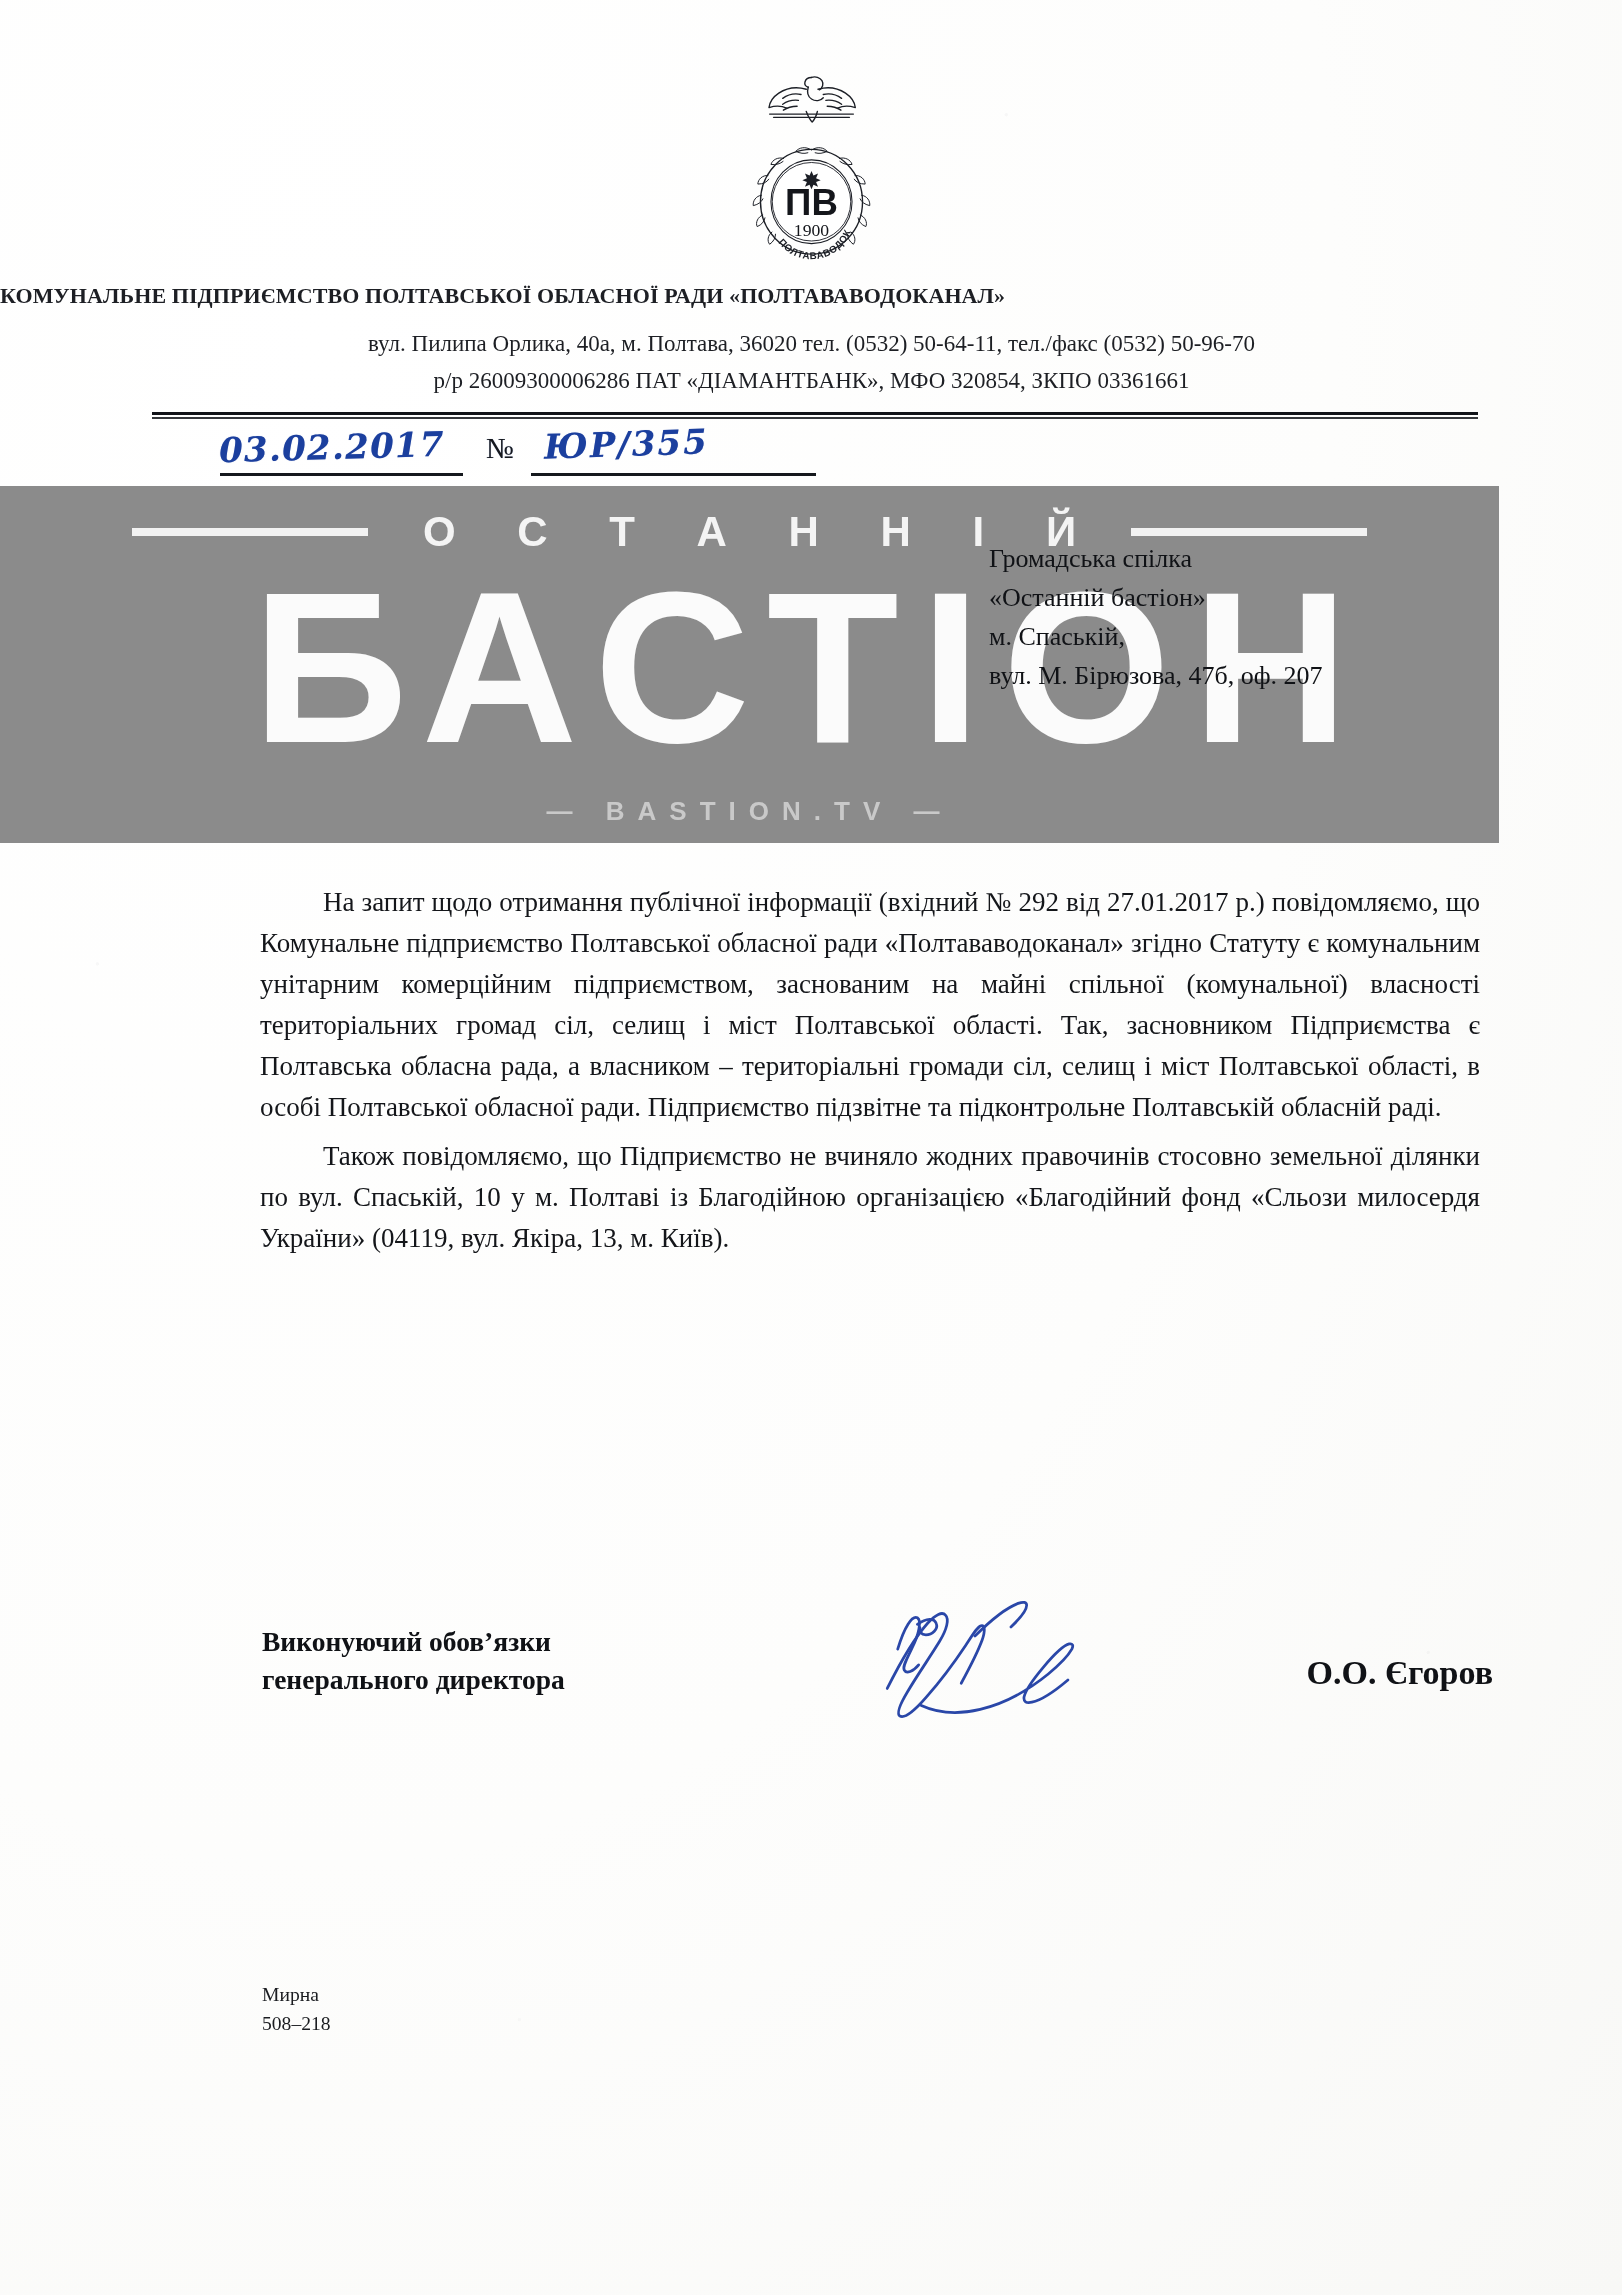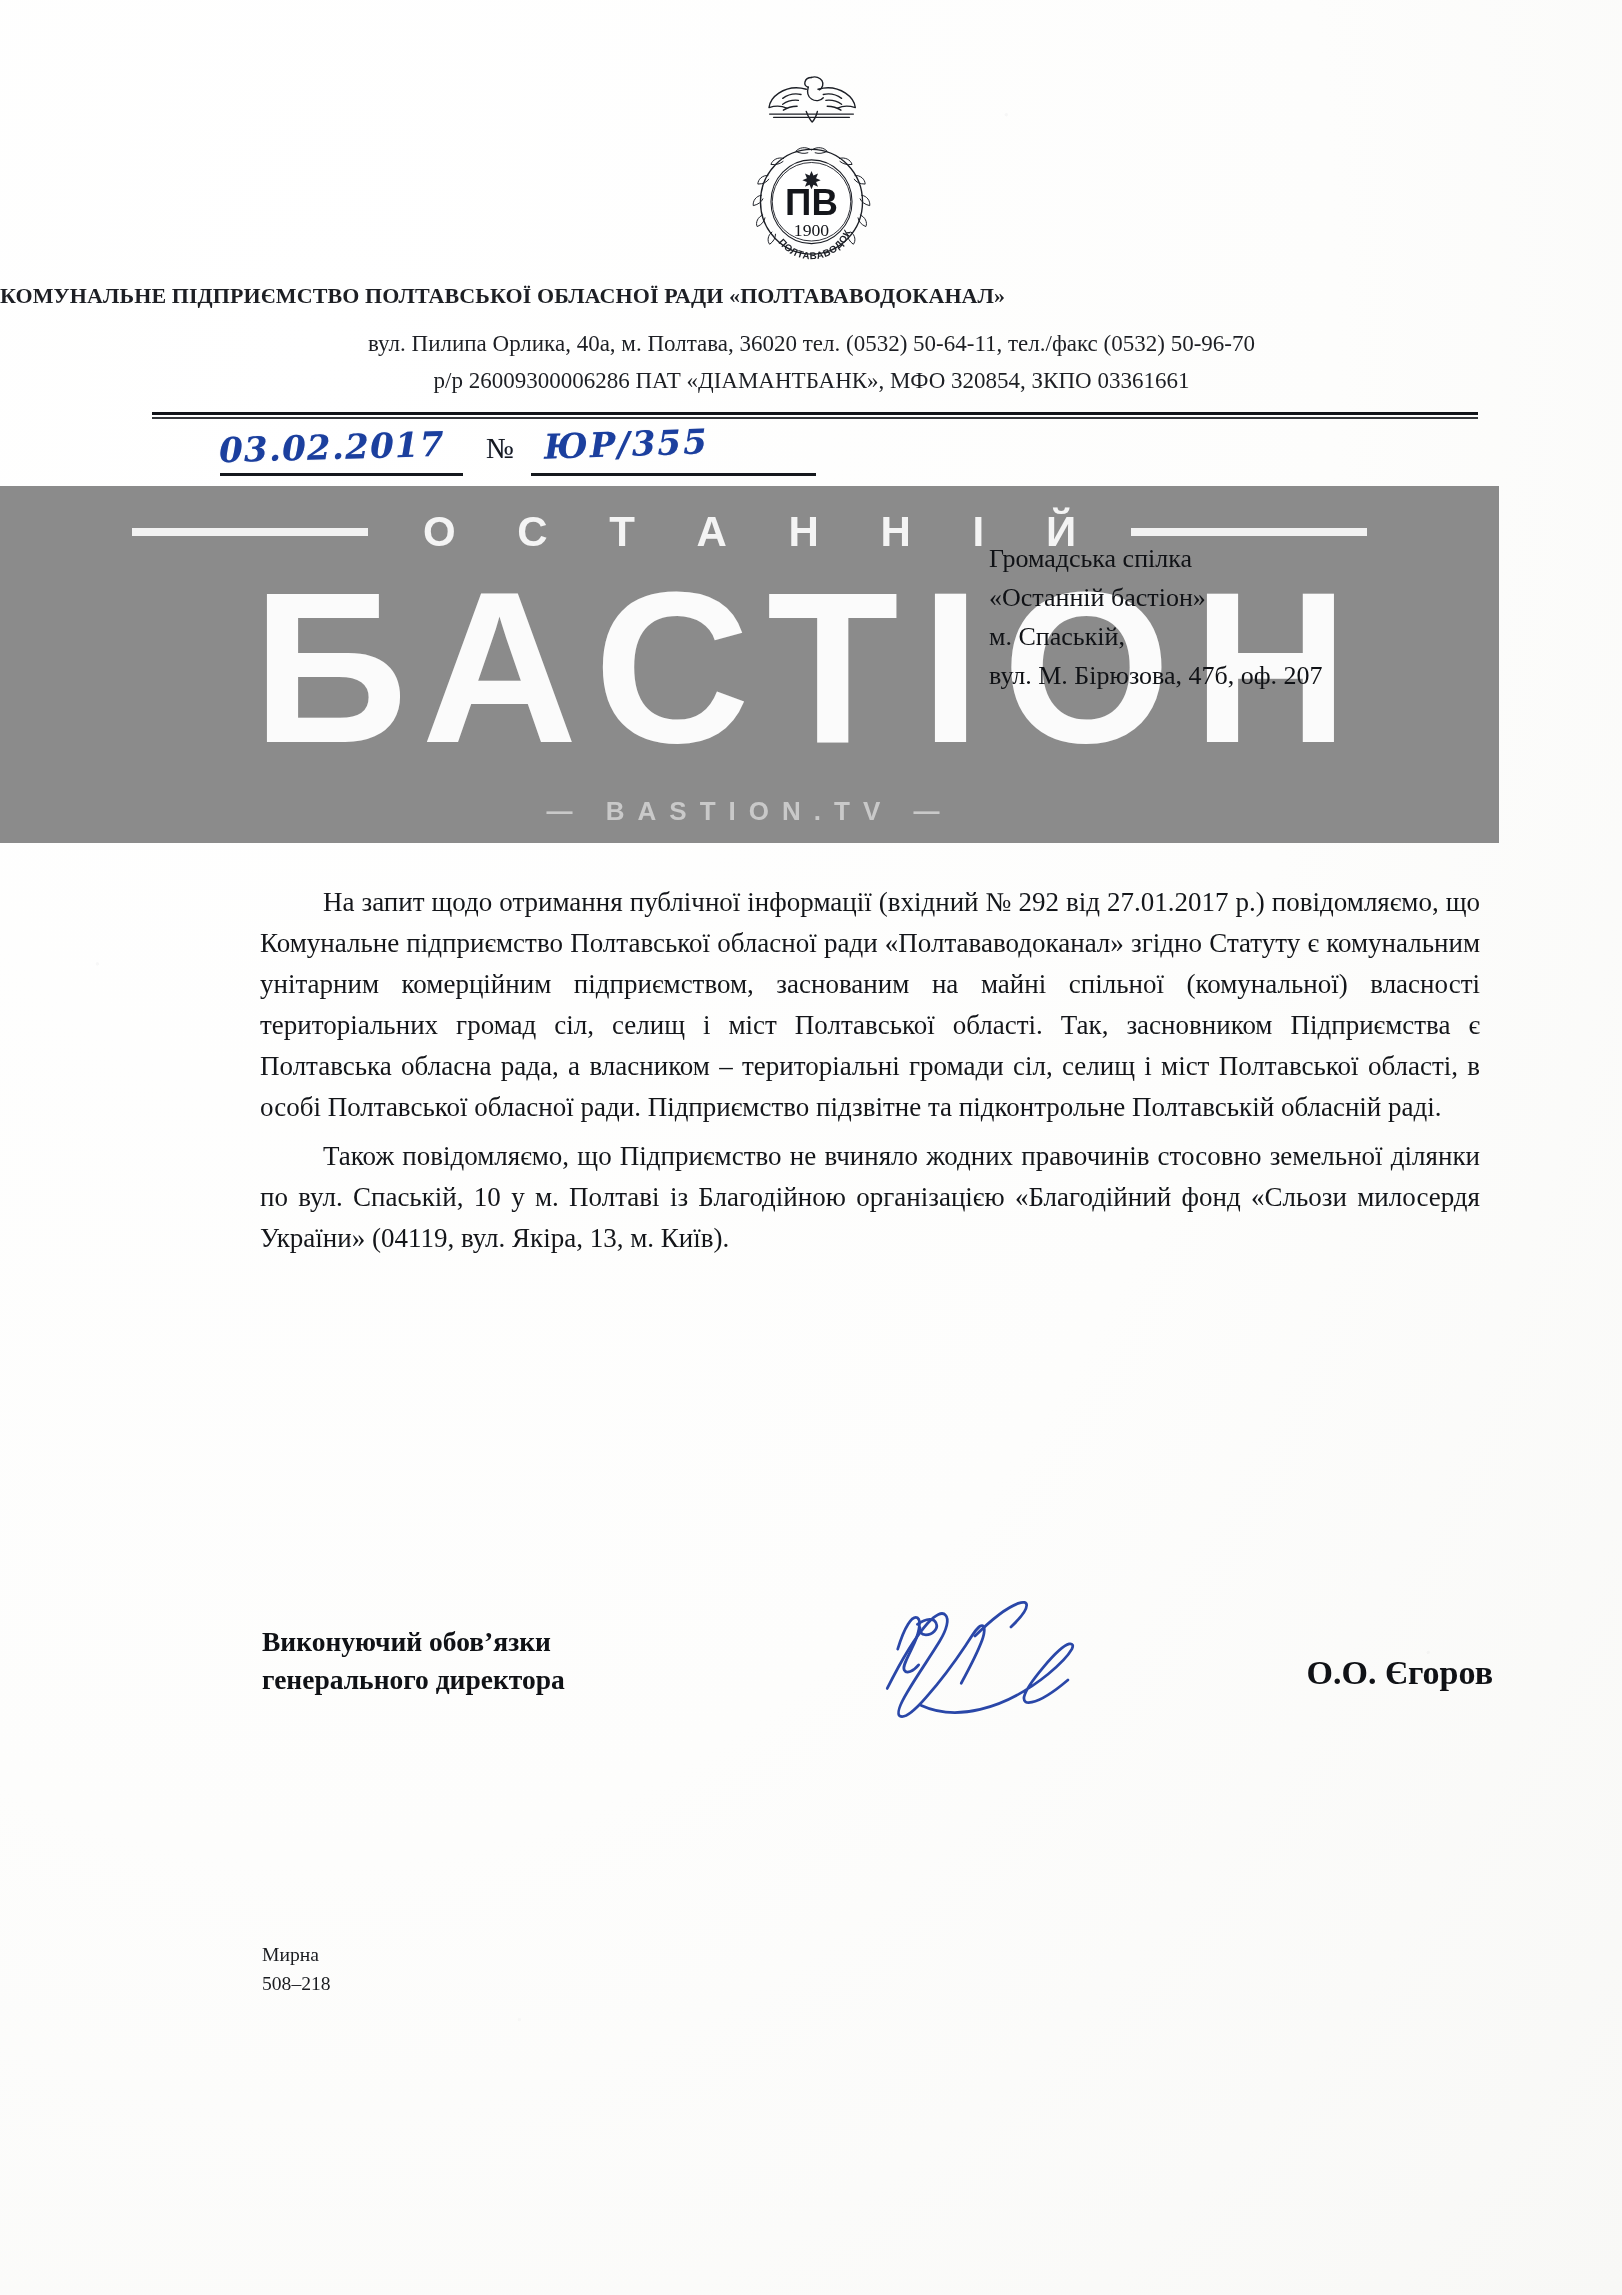--- a/index.html
+++ b/index.html
@@ -174,21 +174,21 @@
   .signature-ink {
     position:absolute;
     left:844px; top:1551px;
     width:275px; height:216px;
     pointer-events:none;
   }
 
   
   .footer {
     position:absolute;
-    left:262px; top:1940px;
+    left:262px; top:1980px;
     font-size:19.6px;
     line-height:29px;
     color:#1a1c20;
   }
 </style>
 </head>
 <body>
 
 <div class="page">
   <div class="scan-noise"></div>

